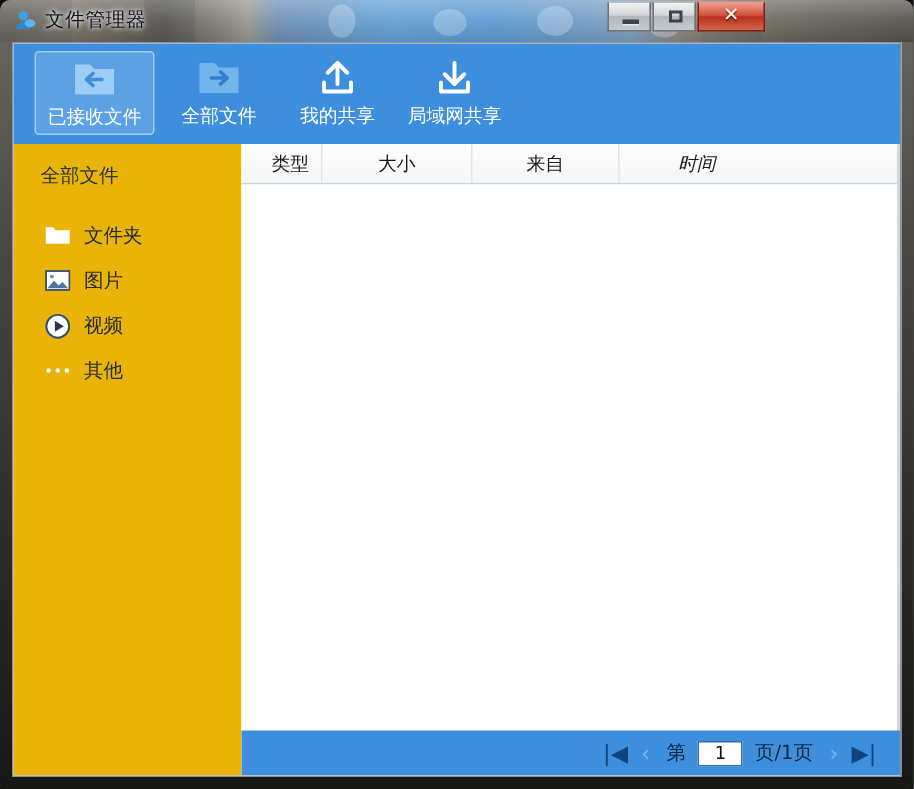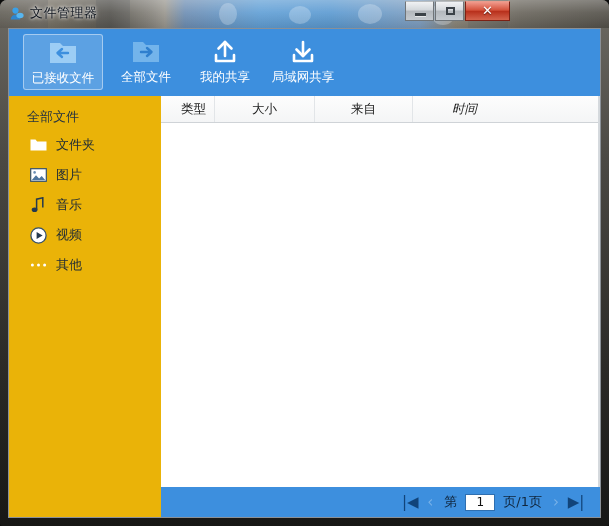--- a/index.html
+++ b/index.html
@@ -177,21 +177,21 @@
   }
   .sidebar-title {
     font-size: 13px;
     color: #28343f;
     padding: 12px 0 10px 18px;
     white-space: nowrap;
   }
   .side-item {
     height: 30px;
     display: flex;
-    align-items: flex-start;
+    align-items: flex-end;
     padding-left: 20px;
     cursor: default;
   }
   .side-item .si-icon {
     width: 18px;
     height: 18px;
     margin-right: 9px;
     display: flex;
     align-items: center;
     justify-content: center;
@@ -397,29 +397,20 @@
         <span class="si-icon">
           <svg width="17" height="14" viewBox="0 0 17 14">
             <rect x="0.7" y="0.7" width="15.6" height="12.6" fill="#ffffff" stroke="#35506b" stroke-width="1.2"></rect>
             <circle cx="4.6" cy="4.4" r="1.3" fill="#6b8fb5"></circle>
             <path d="M1.6 12.2l4.4-5 3.1 3.2 2.6-2.4 3.7 4.2z" fill="#4d749d"></path>
           </svg>
         </span>
         <span class="si-label">图片</span>
       </div>
 
-      <div class="side-item">
-        <span class="si-icon">
-          <svg width="14" height="17" viewBox="0 0 14 17">
-            <path d="M5.6 12.4V2.2l6.2-1.4v9.6" stroke="#24394f" stroke-width="1.5" fill="none"></path>
-            <ellipse cx="3.6" cy="12.8" rx="2.9" ry="2.3" fill="#24394f"></ellipse>
-          </svg>
-        </span>
-        <span class="si-label">音乐</span>
-      </div>
 
       <div class="side-item">
         <span class="si-icon">
           <svg width="17" height="17" viewBox="0 0 17 17">
             <circle cx="8.5" cy="8.5" r="7.6" fill="#ffffff" stroke="#35506b" stroke-width="1.3"></circle>
             <path d="M6.6 4.9l6 3.6-6 3.6z" fill="#24394f"></path>
           </svg>
         </span>
         <span class="si-label">视频</span>
       </div>

